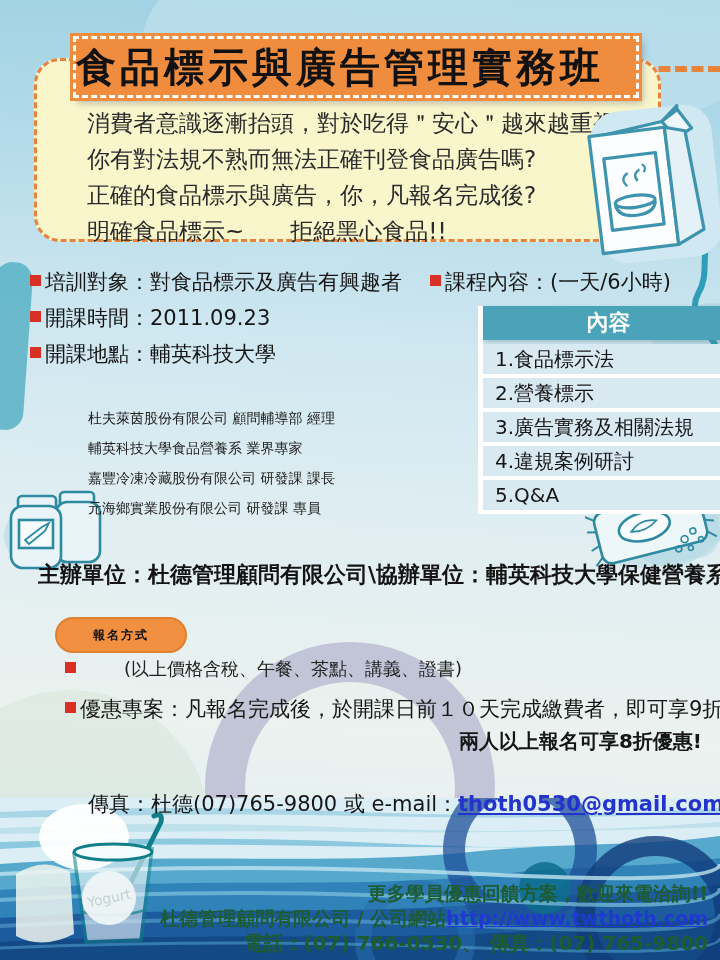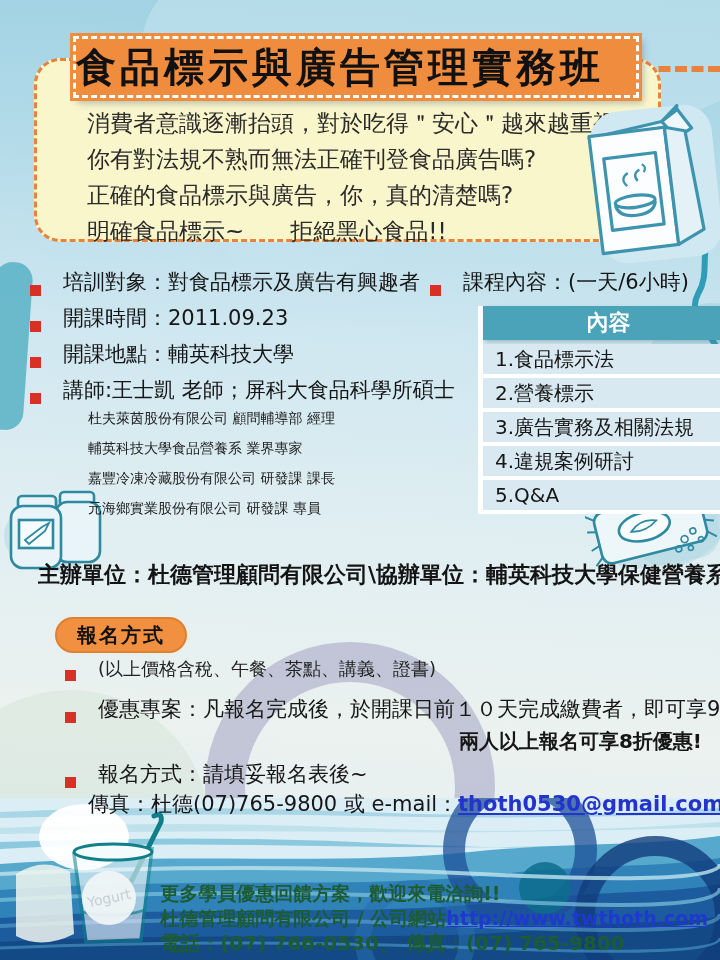--- a/index.html
+++ b/index.html
@@ -18,49 +18,49 @@
     display:flex;align-items:center;justify-content:flex-start;z-index:4}
   .title-banner span{font-size:40px;font-weight:bold;color:#111;letter-spacing:4px;white-space:nowrap}
   .dash-line{position:absolute;left:642px;top:66px;width:78px;border-top:6px dashed #e8823c;z-index:3}
 
   .intro-box{position:absolute;left:34px;top:58px;width:627px;height:184px;background:#faf6cc;
     border:3px dashed #e8823c;border-radius:26px;z-index:3}
   .intro-lines{position:absolute;left:50px;top:44px;width:540px;font-size:23px;color:#2a2a2a;line-height:36px;white-space:nowrap}
 
   .cereal{position:absolute;left:565px;top:88px;width:160px;height:188px;z-index:4}
 
-  .row{position:absolute;display:flex;align-items:flex-end;gap:22px;z-index:4;white-space:nowrap}
+  .row{position:absolute;display:flex;align-items:flex-start;gap:4px;z-index:4;white-space:nowrap}
   .bullet{flex:0 0 auto;width:11px;height:11px;background:#d93025;margin-top:7px}
   .row .txt{font-size:21px;color:#161616}
-  .note{font-size:18px;color:#222;margin-top:2px}
+  .note{font-size:18px;color:#222;margin-left:44px;margin-top:2px}
 
   .ctable{position:absolute;left:478px;top:306px;width:256px;z-index:4;border-left:5px solid #fff}
   .ctable .thead{height:34px;background:#4aa3b8;color:#fff;font-size:22px;font-weight:bold;
     display:flex;align-items:center;justify-content:center;margin-bottom:4px;box-shadow:2px 2px 4px rgba(90,110,120,.35)}
   .ctable .trow{height:34px;background:#d9e9f2;font-size:20px;color:#161616;display:flex;align-items:center;
     padding-left:12px;border-bottom:4px solid #fff;white-space:nowrap}
 
   .lecturers{position:absolute;left:88px;top:403px;z-index:4;font-size:14px;color:#222;line-height:30px;white-space:nowrap}
   .organizer{position:absolute;left:38px;top:560px;z-index:4;font-size:22px;font-weight:bold;color:#141414;white-space:nowrap}
 
   .badge{position:absolute;left:55px;top:617px;width:132px;height:36px;background:#f09040;border:2px solid #e07f2e;
     border-radius:18px;display:flex;align-items:center;justify-content:center;z-index:4}
-  .badge span{font-size:20px;font-weight:bold;color:#111;letter-spacing:2px}
+  .badge span{font-size:12px;font-weight:bold;color:#111;letter-spacing:2px}
 
   .discount2{position:absolute;right:18px;top:728px;z-index:4;font-size:20px;font-weight:bold;color:#161616;white-space:nowrap}
   .faxline{position:absolute;left:88px;top:790px;z-index:4;font-size:21px;color:#161616;white-space:nowrap}
   .faxline a{color:#2433cc;font-weight:bold;text-decoration:underline}
 
   .jars{position:absolute;left:2px;top:478px;width:106px;height:100px;z-index:3}
   .snack{position:absolute;right:0;top:466px;width:135px;height:118px;z-index:3}
 
   .waves{position:absolute;left:0;top:798px;width:720px;height:162px;z-index:2}
   .yogurt{position:absolute;left:12px;top:802px;width:205px;height:155px;z-index:3}
 
-  .footer{position:absolute;right:12px;top:881px;z-index:5;text-align:left;line-height:25px;white-space:nowrap}
+  .footer{position:absolute;right:12px;top:881px;z-index:5;text-align:right;line-height:25px;white-space:nowrap}
   .footer .green{font-size:19px;font-weight:bold;color:#1d5c33}
   .footer .phone{font-size:20px;font-weight:bold;color:#1d5c33}
   .footer a{color:#1f39cf;font-weight:bold;text-decoration:underline;font-size:19px}
 </style>
 </head>
 <body>
 
 <div class="page">
 
   <div class="diag-light"></div>
@@ -71,21 +71,21 @@
   </svg>
   <div class="soft-circle"></div>
   <div class="big-ring"></div>
 
   <div class="dash-line"></div>
 
   <div class="intro-box">
     <div class="intro-lines">
       <div>消費者意識逐漸抬頭，對於吃得＂安心＂越來越重視</div>
       <div>你有對法規不熟而無法正確刊登食品廣告嗎?</div>
-      <div>正確的食品標示與廣告，你，真的清楚嗎?</div>
+      <div>正確的食品標示與廣告，你，凡報名完成後?</div>
       <div>明確食品標示~　　拒絕黑心食品!!</div>
     </div>
   </div>
 
   <div class="title-banner">
     <span>食品標示與廣告管理實務班</span>
   </div>
 
   <svg class="cereal" viewBox="0 0 160 188">
     <rect x="30" y="20" width="122" height="152" rx="28" fill="#cfe8f2" transform="rotate(-6 91 96)"></rect>
@@ -107,24 +107,20 @@
     <span class="bullet"></span>
     <span class="txt">培訓對象：對食品標示及廣告有興趣者</span>
   </div>
   <div class="row" style="left:30px;top:304px">
     <span class="bullet"></span>
     <span class="txt">開課時間：2011.09.23</span>
   </div>
   <div class="row" style="left:30px;top:340px">
     <span class="bullet"></span>
     <span class="txt">開課地點：輔英科技大學</span>
-  </div>
-  <div class="row" style="left:30px;top:376px">
-    <span class="bullet"></span>
-    <span class="txt">講師:王士凱 老師；屏科大食品科學所碩士</span>
   </div>
 
   <div class="row" style="left:430px;top:268px">
     <span class="bullet"></span>
     <span class="txt">課程內容：(一天/6小時)</span>
   </div>
 
   <div class="ctable">
     <div class="thead">內容</div>
     <div class="trow">1.食品標示法</div>
@@ -181,24 +177,20 @@
     <span class="note">(以上價格含稅、午餐、茶點、講義、證書)</span>
   </div>
 
   <div class="row" style="left:65px;top:695px">
     <span class="bullet"></span>
     <span class="txt">優惠專案：凡報名完成後，於開課日前１０天完成繳費者，即可享9折優惠！</span>
   </div>
 
   <div class="discount2">兩人以上報名可享8折優惠!</div>
 
-  <div class="row" style="left:65px;top:760px">
-    <span class="bullet"></span>
-    <span class="txt">報名方式：請填妥報名表後~</span>
-  </div>
 
   <div class="faxline">
     <span>傳真：杜德(07)765-9800 或 e-mail：</span><a href="#">thoth0530@gmail.com</a>
   </div>
 
   <svg class="waves" viewBox="0 0 720 162" preserveAspectRatio="none">
     <rect width="720" height="162" fill="#dceef5"></rect>
     <path d="M0,14 Q180,6 360,14 T720,10 v5 Q540,22 360,18 T0,20 z" fill="#a9d6e6"></path>
     <path d="M0,30 Q180,22 360,30 T720,24 v5 Q540,36 360,34 T0,36 z" fill="#bfe1ec"></path>
     <path d="M0,44 Q200,36 400,46 T720,38 v6 Q520,52 320,48 T0,51 z" fill="#8cc8de"></path>

